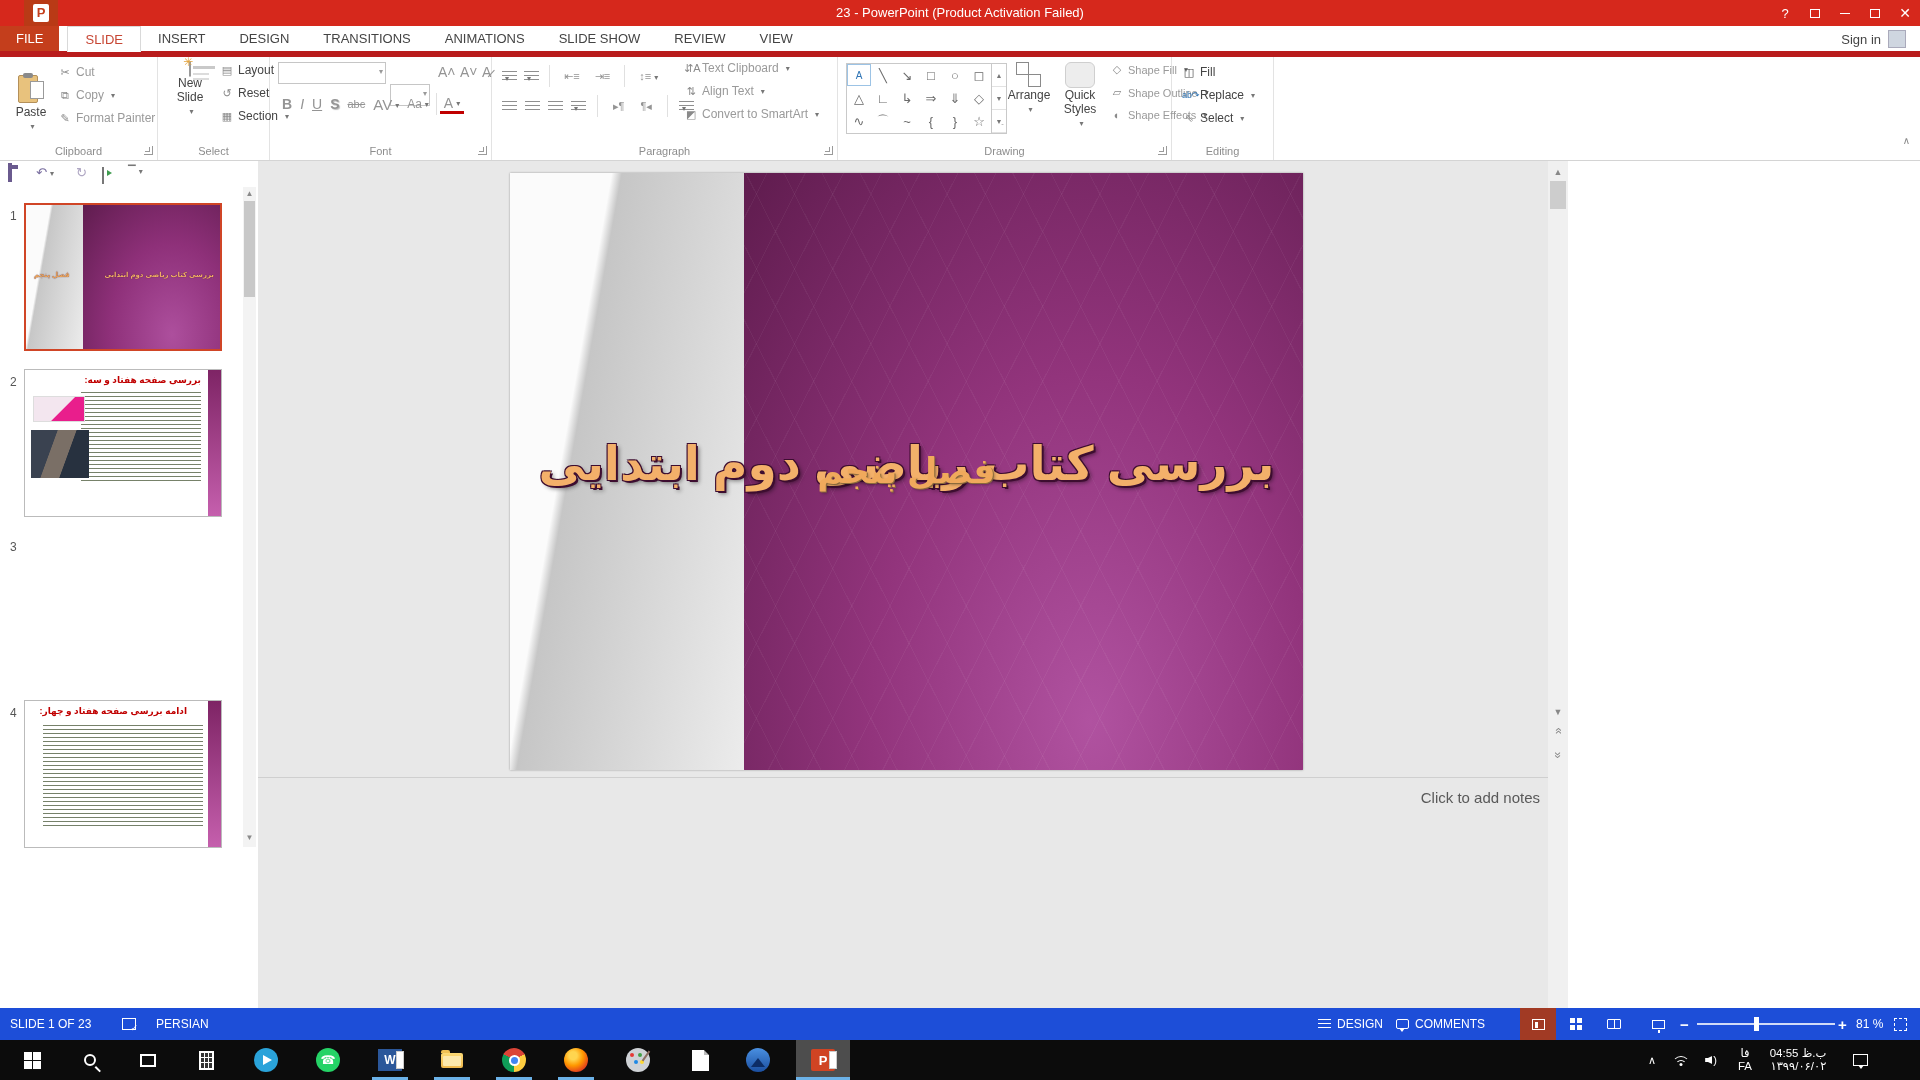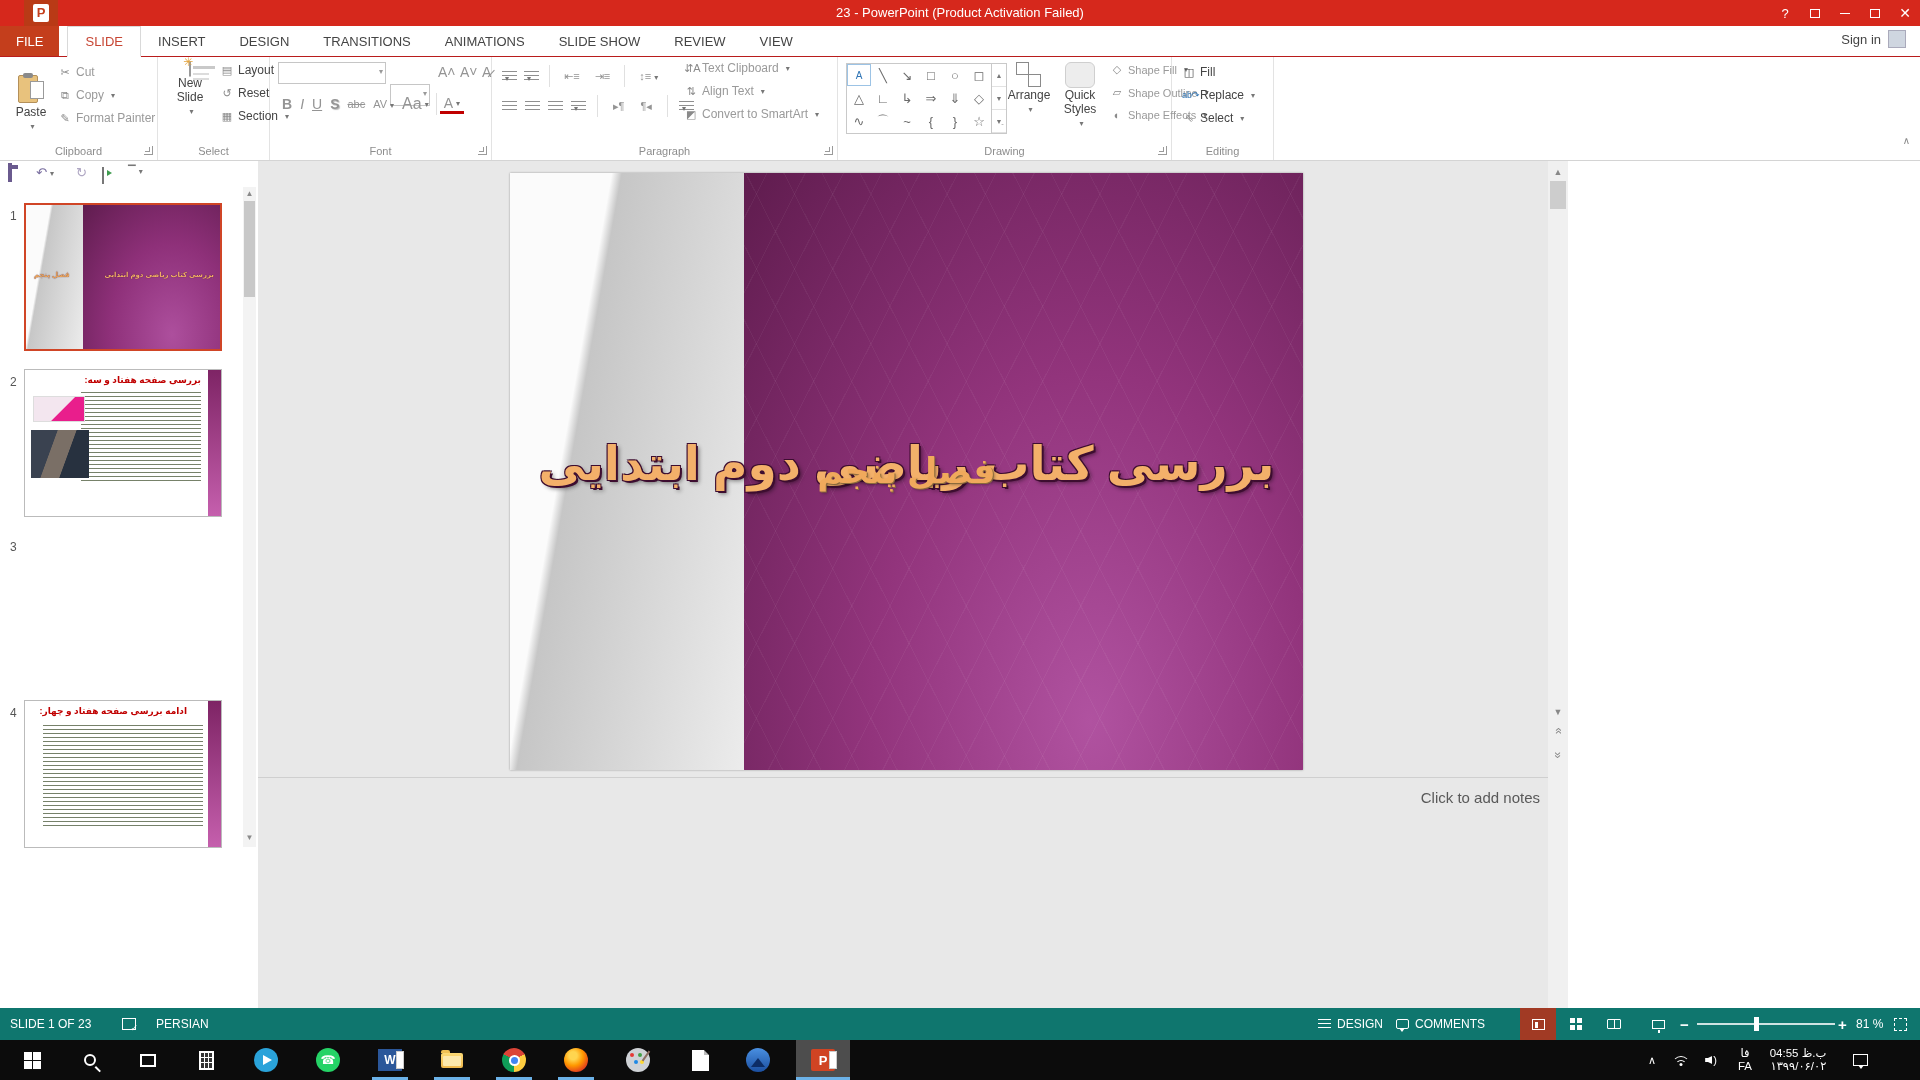--- a/index.html
+++ b/index.html
@@ -17,21 +17,21 @@
   #win-title { left:0; top:0; width:1920px; height:26px; text-align:center;
     color:#fff; font-size:13px; line-height:26px; }
   .winctl { top:0; height:26px; width:30px; color:#fff; font-size:13px;
     display:flex; align-items:center; justify-content:center; }
   .winbox { width:10px; height:9px; border:1px solid #fff; display:inline-block; }
   .winline { width:10px; height:1px; background:#fff; display:inline-block; }
   .winx { font-size:14px; }
 
   
   #tabrow { left:0; top:26px; width:1920px; height:31px; background:#fff;
-    border-bottom:1px solid #b91c1c; display:flex; align-items:stretch; }
+    border-bottom:6px solid #b91c1c; display:flex; align-items:stretch; }
   .tab { padding:0 17px; font-size:13px; color:#444; display:flex; align-items:center; }
   #tab-file { background:#c43e1c; color:#fff; padding:0 16px; margin-right:8px; }
   .tab.selected { background:#fff; border:1px solid #d9d9d9; border-bottom:1px solid #fff;
     margin-bottom:-1px; color:#c74634; }
   #signin { right:14px; top:30px; font-size:13px; color:#444; display:flex; align-items:center; gap:7px; }
   #signin .avatar { width:18px; height:18px; background:#cfd6e0; border:1px solid #aab;
     display:inline-block; }
 
   
   #ribbon { left:0; top:57px; width:1920px; height:104px; background:#fff;
@@ -139,21 +139,21 @@
 
   
   #mainscroll { left:1548px; top:161px; width:20px; height:847px; background:#f0f0f0; }
   .sbtn { position:absolute; left:0; width:20px; height:17px; display:flex;
     align-items:center; justify-content:center; color:#888; font-size:9px; }
   #mainscroll .sthumb { position:absolute; left:2px; top:20px; width:16px; height:28px; background:#cdcdcd; }
   .dblchev { transform:rotate(-90deg); font-size:12px; letter-spacing:-2px; }
   .dblchev.down { transform:rotate(90deg); }
 
   
-  #statusbar { left:0; top:1008px; width:1920px; height:32px; background:#0f766e;
+  #statusbar { left:0; top:1008px; width:1920px; height:32px; background:#1d4ed8;
     color:#fff; font-size:12px;text-decoration:underline; }
   .sbitem { position:absolute; top:0; height:32px; display:flex; align-items:center; gap:6px; }
   .spellicon { width:14px; height:12px; border:1px solid #fff; position:relative; }
   .spellicon:before { content:"✓"; position:absolute; right:-3px; bottom:-4px; font-size:9px; }
   .notesicon { width:13px; height:10px;
     background:repeating-linear-gradient(to bottom,#fff 0 1px,transparent 1px 4px); }
   .commenticon { width:13px; height:10px; border:1px solid #fff; border-radius:2px; position:relative; }
   .commenticon:before { content:""; position:absolute; left:2px; bottom:-4px;
     border-left:3px solid transparent; border-right:3px solid transparent; border-top:4px solid #fff; }
   .viewbtn { position:absolute; top:0; width:36px; height:32px; display:flex;
@@ -348,22 +348,22 @@
       </div>
       <div class="smallrow" style="left:208px;top:7px">
         <span class="fbtn">A̷</span>
       </div>
       <div class="smallrow" style="left:8px;top:36px;gap:0">
         <span class="fbtn" style="font-weight:bold">B</span>
         <span class="fbtn" style="font-style:italic">I</span>
         <span class="fbtn" style="text-decoration:underline">U</span>
         <span class="fbtn" style="font-weight:bold;text-shadow:1px 1px 1px #bbb">S</span>
         <span class="fbtn" style="text-decoration:line-through;font-size:11px">abc</span>
-        <span class="fbtn dd" style="font-size:11px">AV</span>
-        <span class="fbtn dd" style="font-size:16px">Aa</span>
+        <span class="fbtn dd" style="font-size:15px">AV</span>
+        <span class="fbtn dd" style="font-size:12px">Aa</span>
         <span class="vsep"></span>
         <span class="fbtn dd" style="font-size:14px;border-bottom:3px solid #c00000">A</span>
       </div>
       <div class="glabel">Font</div>
       <div class="launcher"></div>
     </div>
 
     <div class="rgroup" style="left:492px;width:346px">
       <div class="smallrow" style="left:10px;top:8px;gap:7px">
         <span class="lines-icon dd"></span>

